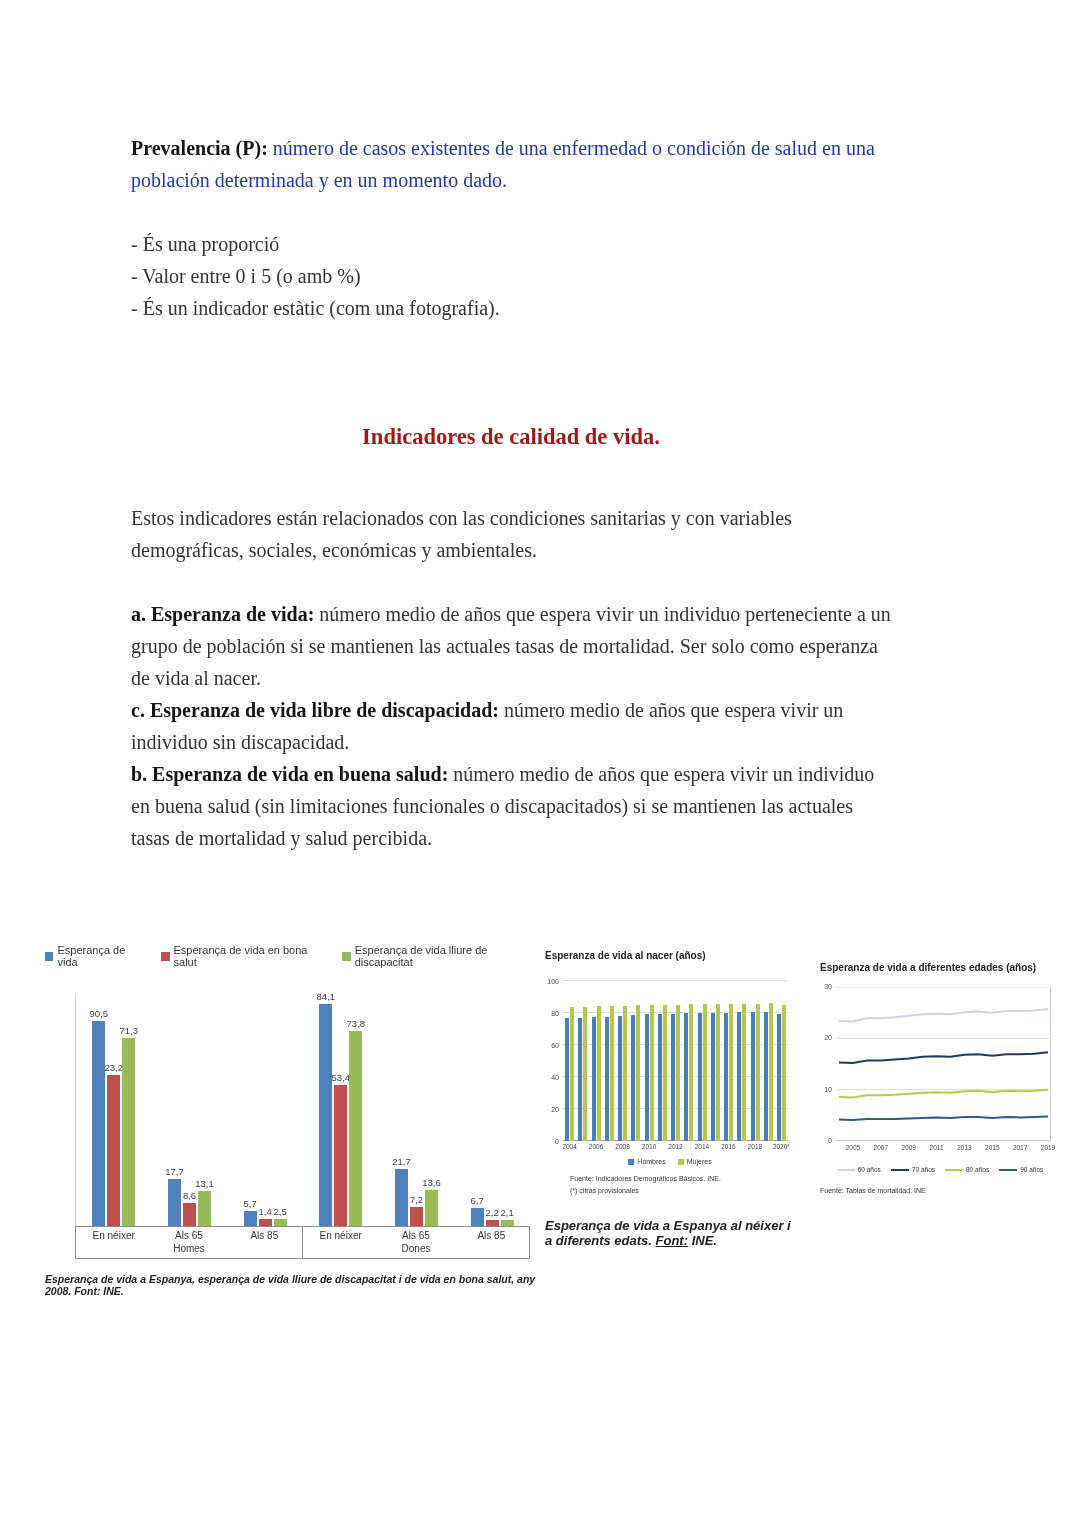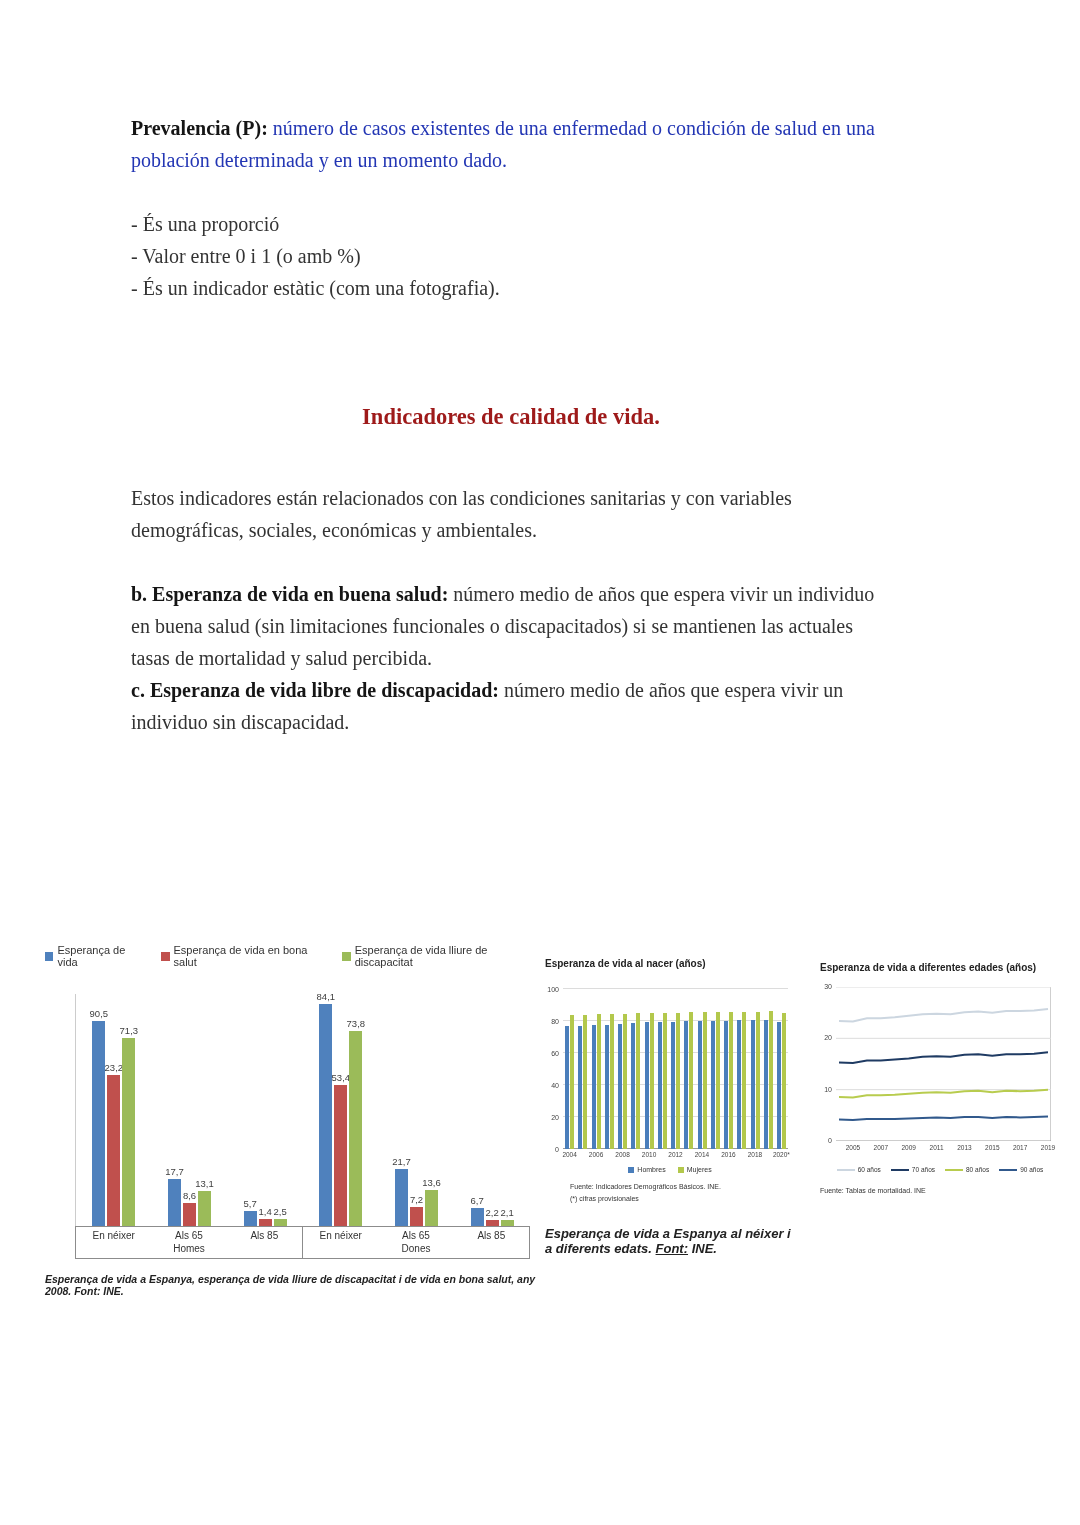--- a/index.html
+++ b/index.html
@@ -1,21 +1,21 @@
 <!DOCTYPE html>
 <html><head>
 <meta charset="utf-8">
 <style>
   * { box-sizing: border-box; }
   html,body { margin:0; padding:0; background:#ffffff; }
   .page {
     position:relative; width:1080px; height:1525px; background:#ffffff;
     overflow:hidden; font-family:"Liberation Serif","DejaVu Serif",serif; color:#333;
   }
-  .content { position:absolute; left:131px; top:112px; width:760px; font-size:20px; line-height:32px; }
+  .content { position:absolute; left:131px; top:132px; width:760px; font-size:20px; line-height:32px; }
   .content strong { color:#151515; }
   .blue { color:#2336b4; }
   .p-gap { margin:0 0 32px 0; }
   .p0 { margin:0; }
   .section-title { margin:97px 0 49px 0; text-align:center; font-size:22.5px; font-weight:bold; color:#9e1a1a; }
 
   
   .chart1 { position:absolute; left:45px; top:944px; width:492px; font-family:"Liberation Sans","DejaVu Sans",sans-serif; color:#333; }
   .c1-legend { display:flex; gap:18px; align-items:center; font-size:11px; }
   .c1-legend .item { display:flex; align-items:center; }
@@ -29,21 +29,21 @@
   .c1-axis { margin-left:30px; width:455px; display:flex; border-top:1px solid #8c8c8c; border-bottom:1px solid #8c8c8c; }
   .c1-axsec { flex:1; border-left:1px solid #8c8c8c; }
   .c1-axsec:last-child { border-right:1px solid #8c8c8c; }
   .c1-axrow { display:flex; }
   .c1-axlab { flex:1; text-align:center; font-size:10px; padding-top:3px; }
   .c1-axname { text-align:center; font-size:10px; padding:2px 0 4px 0; }
   .c1-caption { margin-top:14px; font-size:10.5px; font-style:italic; font-weight:bold; color:#222; }
 
   
   .chart2 { position:absolute; left:545px; top:950px; width:250px; font-family:"Liberation Sans","DejaVu Sans",sans-serif; color:#333; }
-  .c2-title { font-weight:bold; font-size:10px; color:#222;margin-top:8px; }
+  .c2-title { font-weight:bold; font-size:10px; color:#222; }
   .c2-plotwrap { position:relative; margin-top:20px; height:160px; }
   .c2-ylab { position:absolute; left:0; width:14px; text-align:right; font-size:7px; color:#444; }
   .c2-plot { position:absolute; left:18px; top:0; width:225px; height:160px; }
   .c2-grid { position:absolute; left:0; width:100%; height:1px; background:#dcdcdc; }
   .c2-grid.zero { background:#9a9a9a; }
   .c2-bars { position:absolute; left:0; bottom:0; width:100%; height:100%; display:flex; align-items:flex-end; justify-content:space-between; padding:0 2px; }
   .c2-pair { display:flex; align-items:flex-end; gap:1px; }
   .c2-bar { width:4px; }
   .c2-xlabels { position:relative; height:10px; margin-top:2px; }
   .c2-xlabels span { position:absolute; top:0; transform:translateX(-50%); font-size:6.5px; color:#444; white-space:nowrap; }
@@ -69,29 +69,30 @@
 </style>
 </head>
 <body>
 
 <div class="page">
 
   <div class="content">
     <p class="p-gap"><strong>Prevalencia (P):</strong> <span class="blue">número de casos existentes de una enfermedad o condición de salud en una población determinada y en un momento dado.</span></p>
 
     <div class="p0">- És una proporció</div>
-    <div class="p0">- Valor entre 0 i 1 (o amb %)</div>
+    <div class="p0">- Valor entre 0 i 5 (o amb %)</div>
     <div class="p0">- És un indicador estàtic (com una fotografia).</div>
 
     <h1 class="section-title">Indicadores de calidad de vida.</h1>
 
     <p class="p-gap">Estos indicadores están relacionados con las condiciones sanitarias y con variables demográficas, sociales, económicas y ambientales.</p>
 
+    <p class="p0"><strong>a. Esperanza de vida:</strong> <span>número medio de años que espera vivir un individuo perteneciente a un grupo de población si se mantienen las actuales tasas de mortalidad. Ser solo como esperanza de vida al nacer.</span></p>
+    <p class="p0"><strong>c. Esperanza de vida libre de discapacidad:</strong> <span>número medio de años que espera vivir un individuo sin discapacidad.</span></p>
     <p class="p0"><strong>b. Esperanza de vida en buena salud:</strong> <span>número medio de años que espera vivir un individuo en buena salud (sin limitaciones funcionales o discapacitados) si se mantienen las actuales tasas de mortalidad y salud percibida.</span></p>
-    <p class="p0"><strong>c. Esperanza de vida libre de discapacidad:</strong> <span>número medio de años que espera vivir un individuo sin discapacidad.</span></p>
   </div>
 
   <div class="chart1">
     <div class="c1-legend">
         <div class="item">
           <div class="sw" style="background: rgb(79, 129, 189);"></div>
           <span>Esperança de vida</span>
         </div>
         <div class="item">
           <div class="sw" style="background: rgb(192, 80, 77);"></div>

